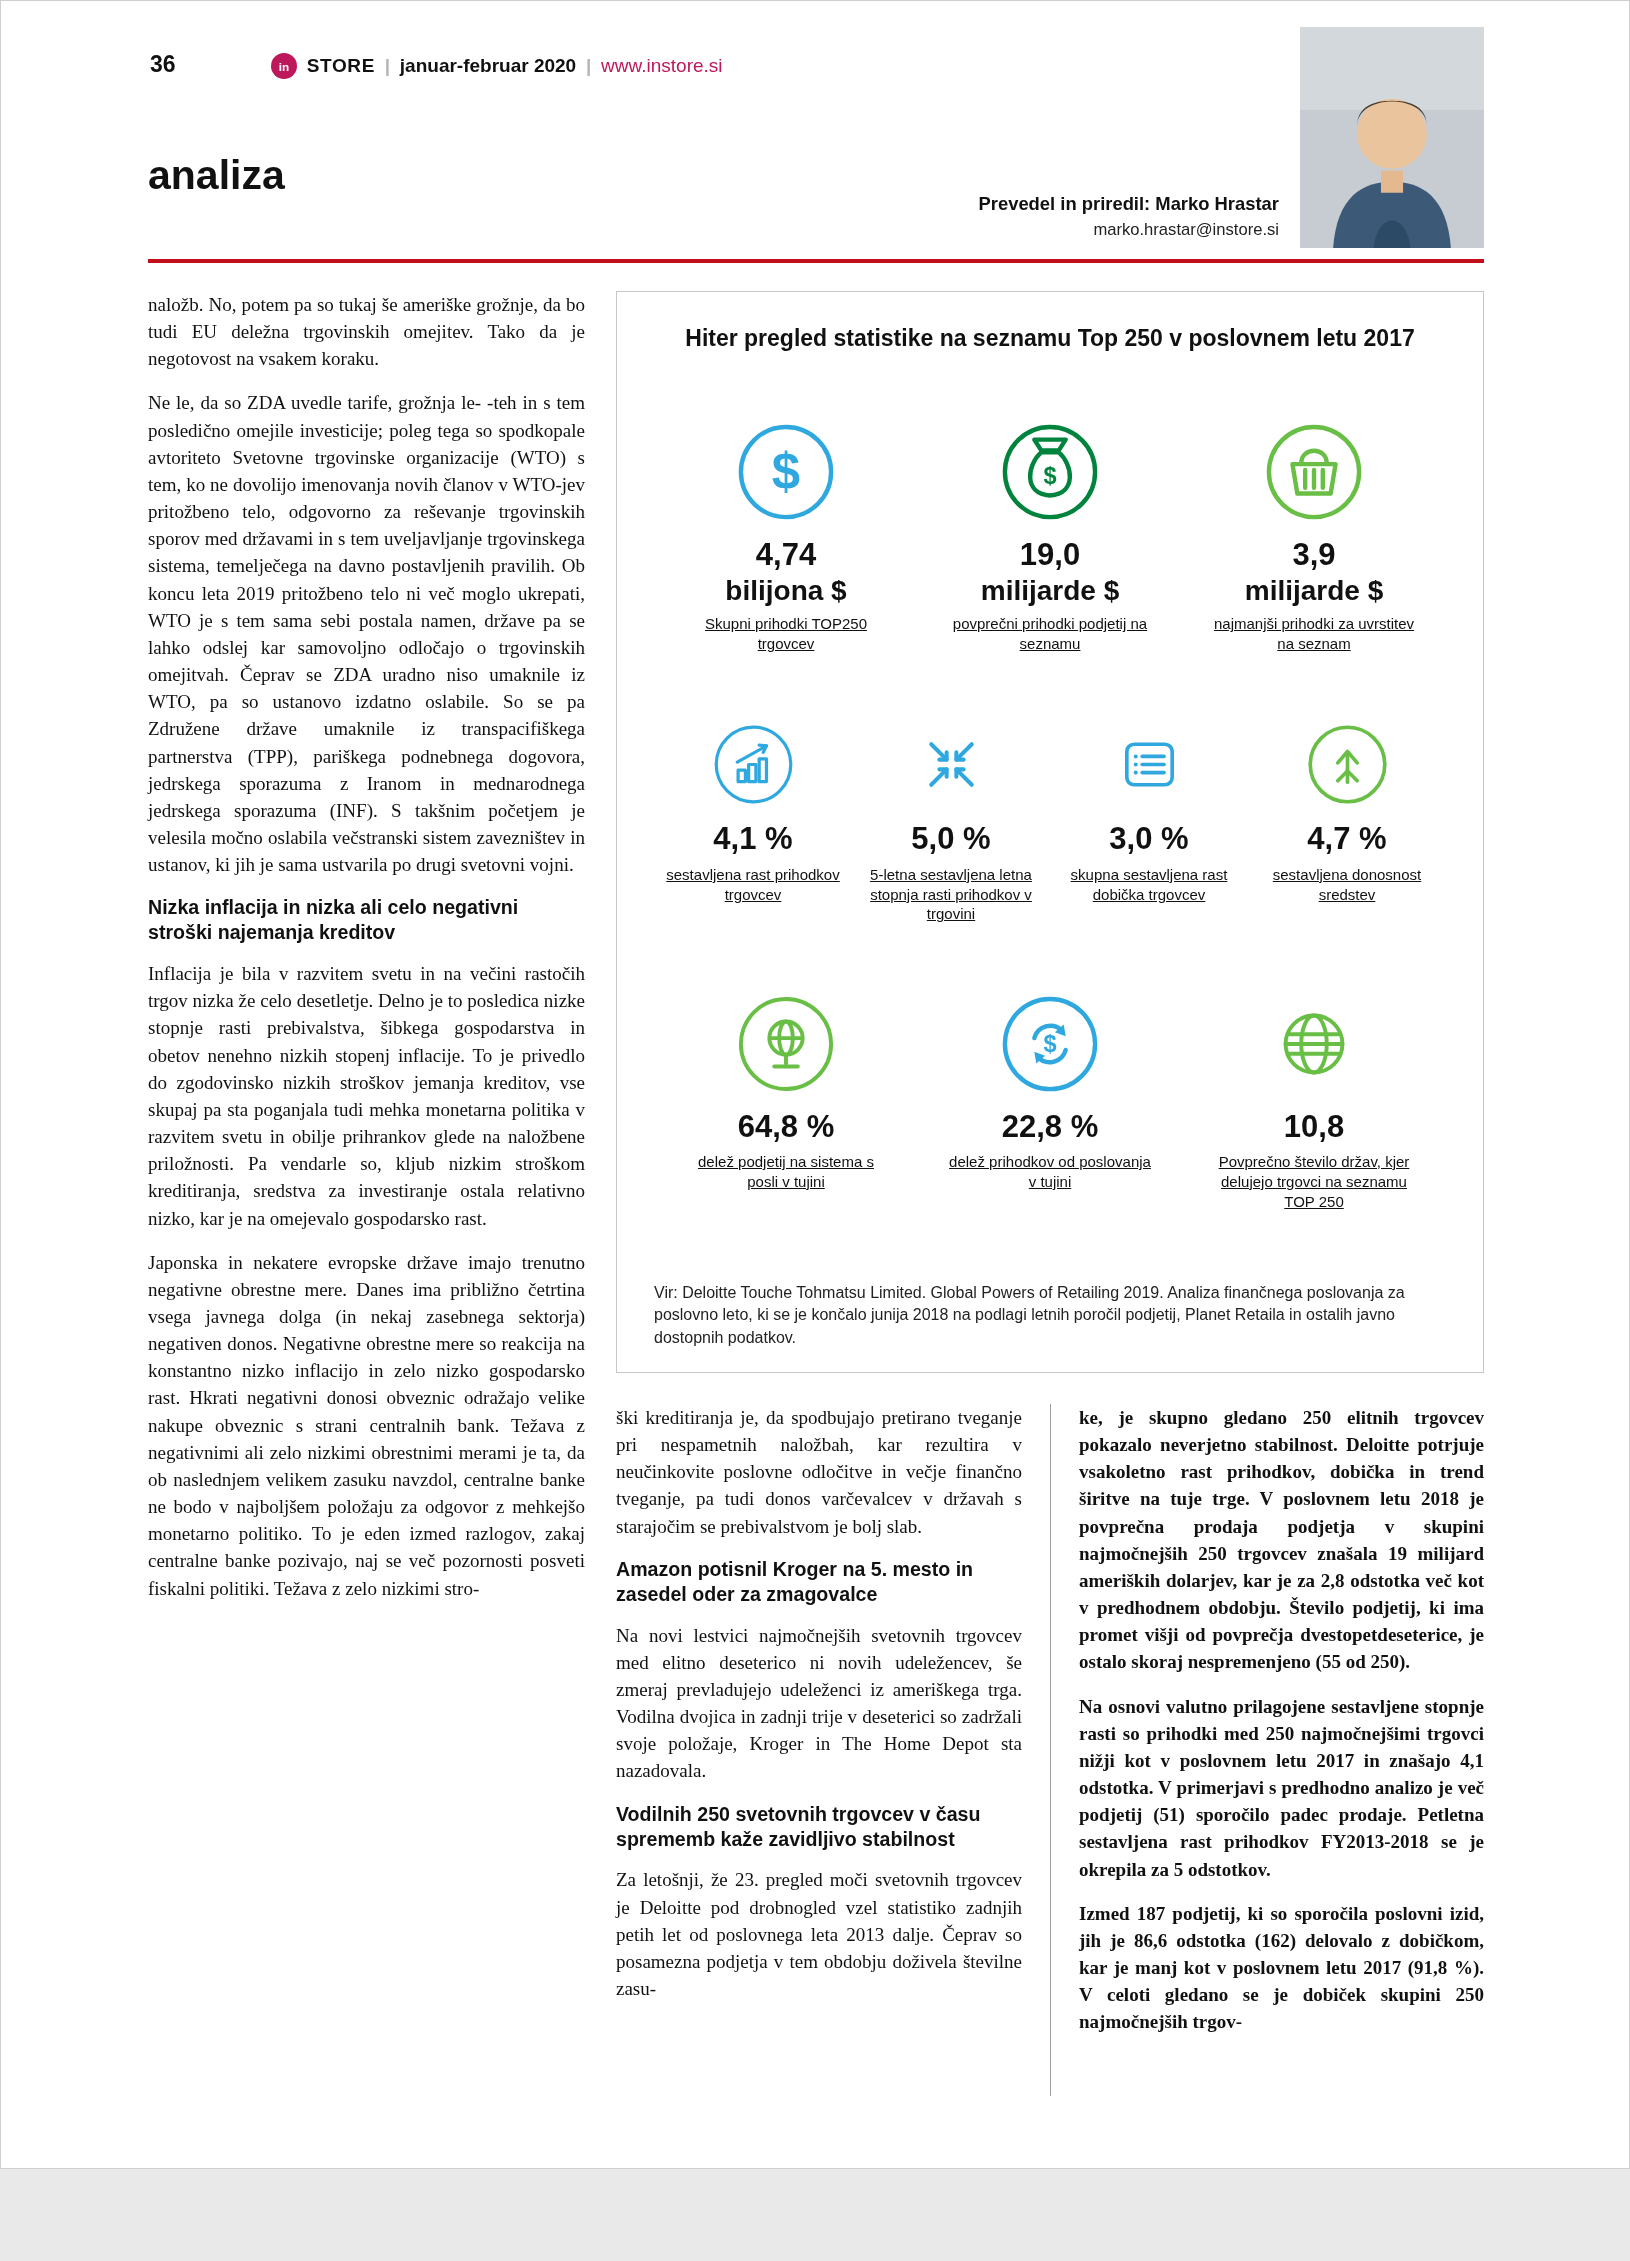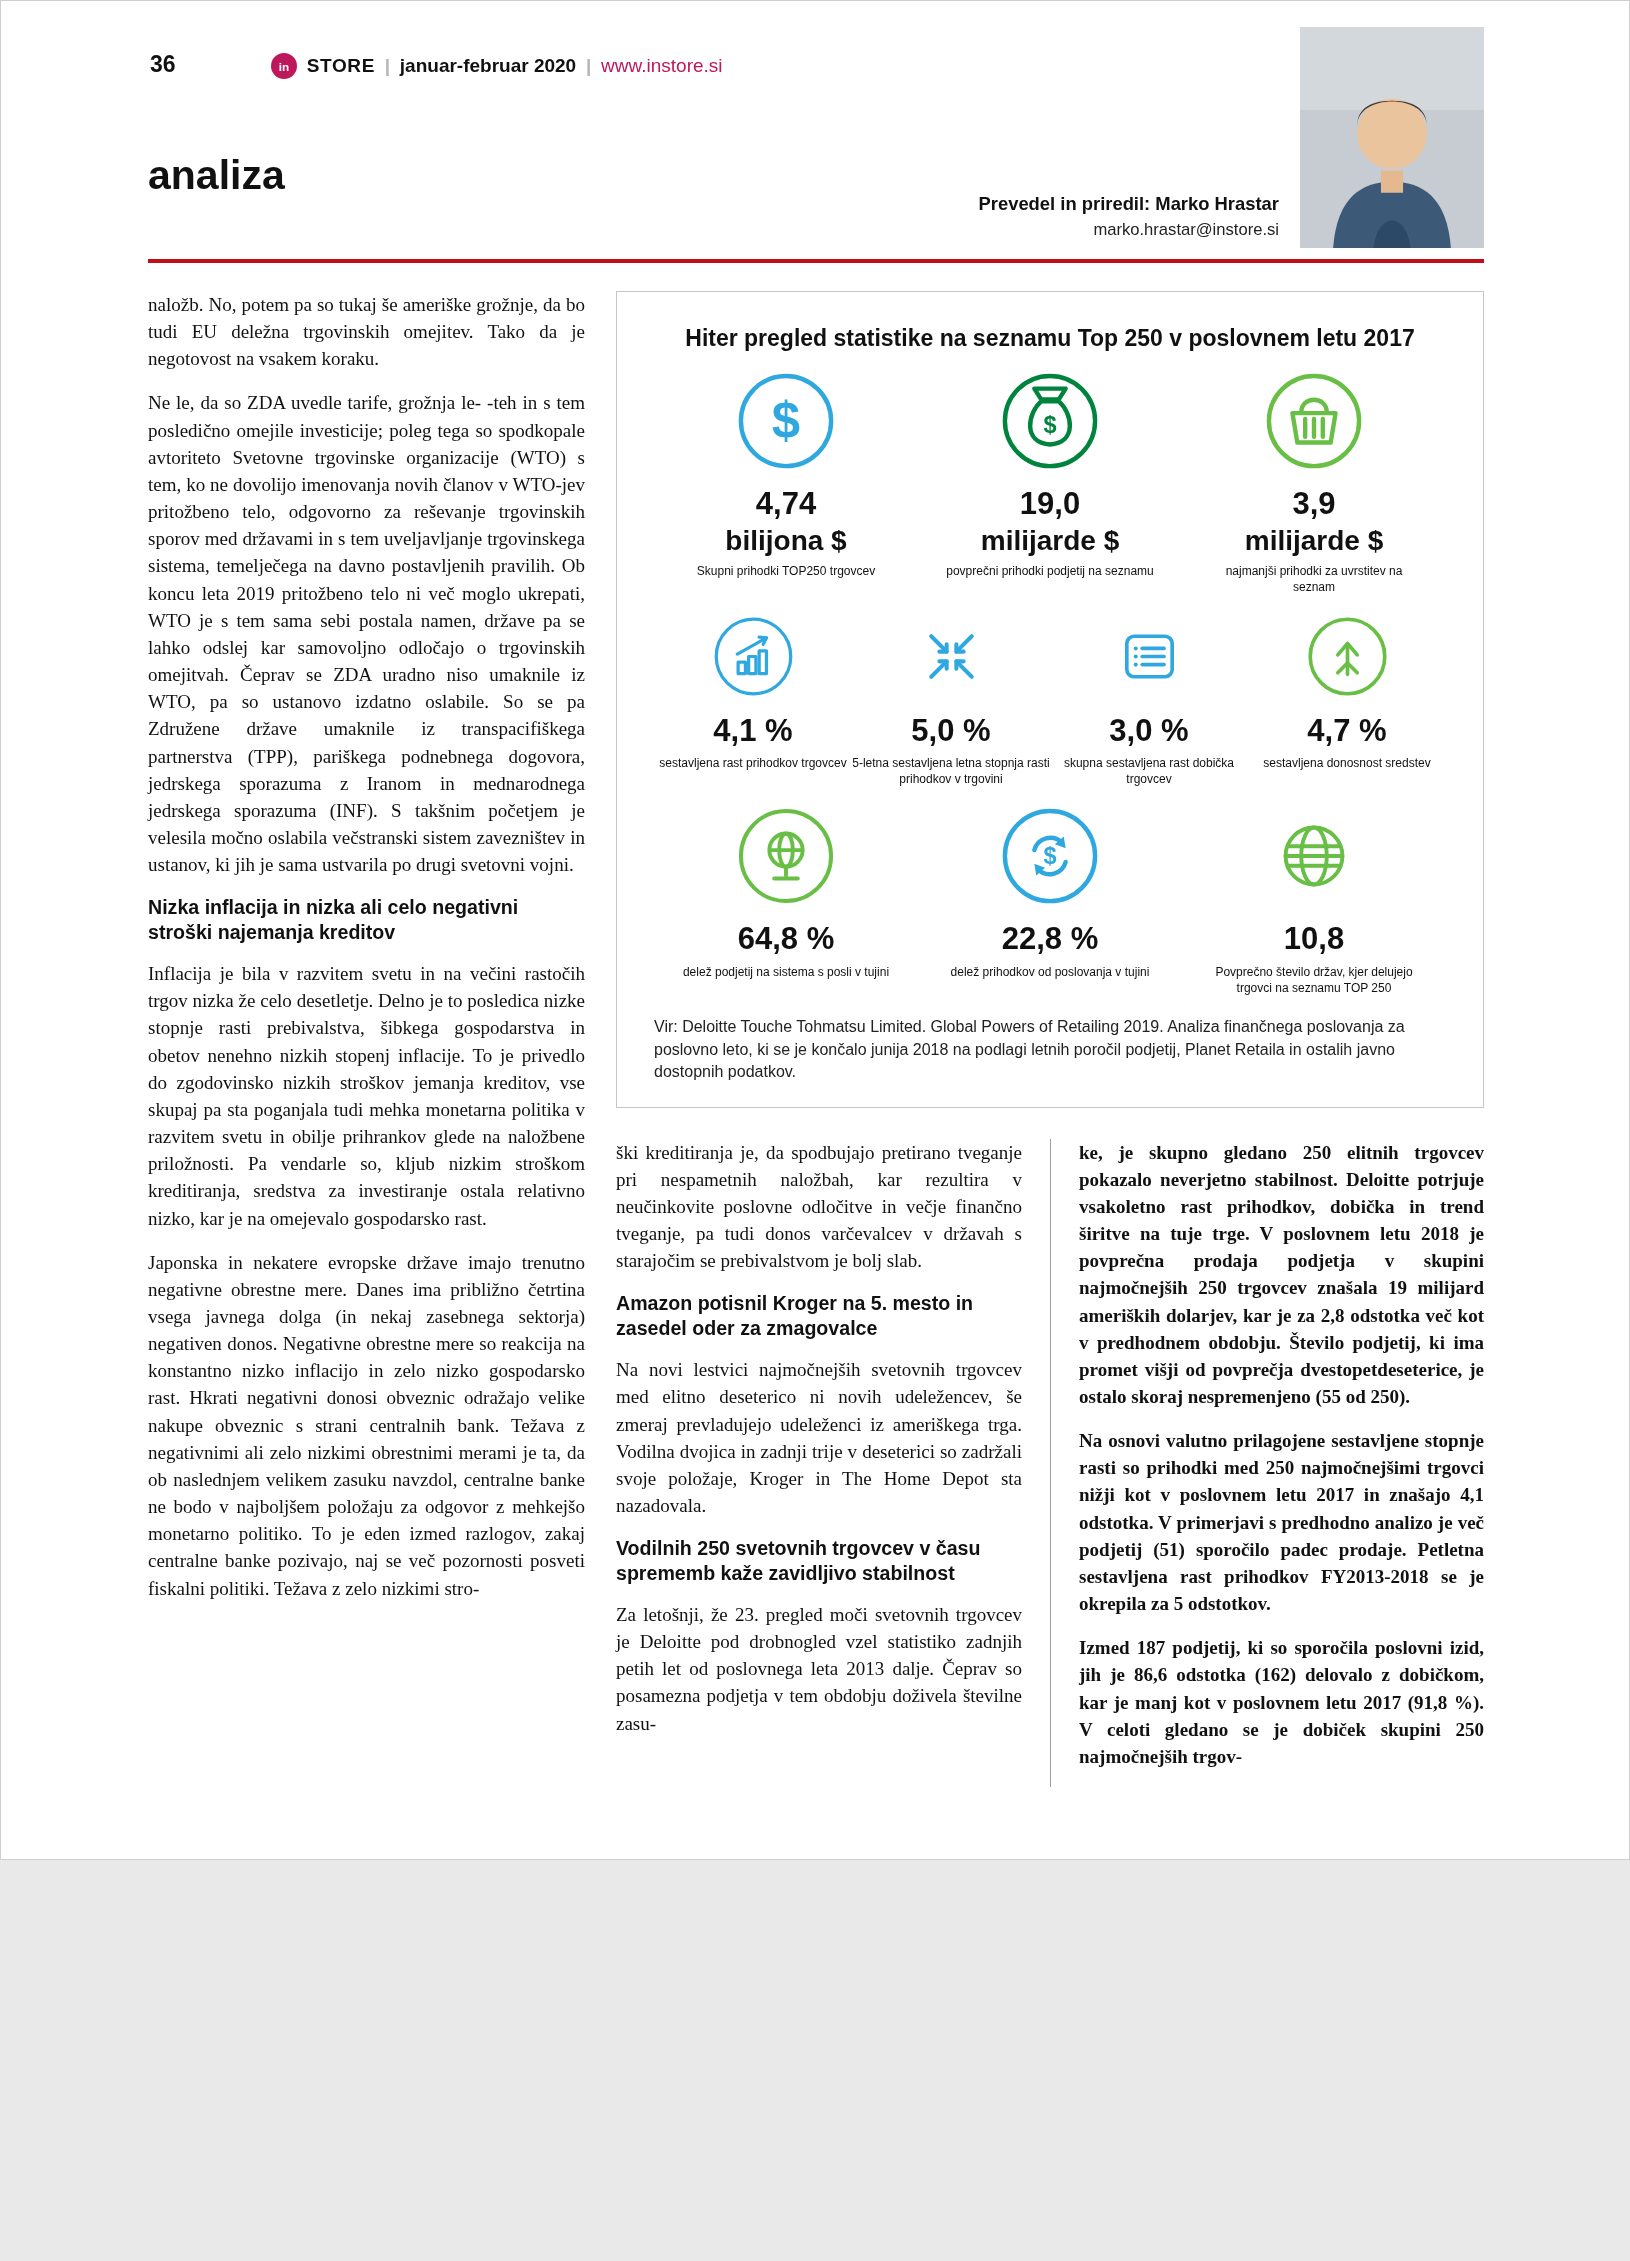--- a/index.html
+++ b/index.html
@@ -1,16 +1,16 @@
 <!DOCTYPE html>
 <html style="font-size:9.8px"><head>
 <meta charset="utf-8">
 <style>
   html,body{margin:0;padding:0;background:#e9e9e9;}
-  .page{position:relative;width:1630px;height:1860px;background:#ffffff;overflow:hidden;
+  .page{position:relative;width:1630px;height:2169px;background:#ffffff;overflow:hidden;
         border:0.6px solid #cfcfcf;box-sizing:border-box;font-family:"Liberation Serif",serif;color:#111;}
 
   
   .page-num{position:absolute;top:50px;left:149px;font:bold 23px "Liberation Sans",sans-serif;}
   .brandline{position:absolute;top:52px;left:270px;display:flex;align-items:center;gap:9.8px;
              font-family:"Liberation Sans",sans-serif;font-size:19px;}
   .brand-mark{width:26px;height:26px;border-radius:50%;background:#be185d;color:#fff;display:flex;
               align-items:center;justify-content:center;font:bold 11.7px "Liberation Sans",sans-serif;}
   .brand{font-weight:bold;letter-spacing:0.6px;}
   .sep{color:#b5b5b5;font-weight:bold;}
@@ -41,22 +41,22 @@
   .stat{flex:1;text-align:center;}
   .stat-icon{display:flex;justify-content:center;align-items:center;margin-bottom:16px;}
   .stat-icon svg{display:block;}
   .icon-lg svg{width:98px;height:98px;}
   .icon-md svg{width:81px;height:81px;}
   .c-blue{color:#2fa8df;}
   .c-green{color:#69be46;}
   .c-dgreen{color:#00843d;}
   .stat-value{font:bold 31px "Liberation Sans",sans-serif;}
   .stat-unit{font:bold 28px "Liberation Sans",sans-serif;margin-top:2.5px;}
-  .stat-caption{font-family:"Liberation Sans",sans-serif;font-size:12px;line-height:1.32;
-                max-width:209px;margin:7.4px auto 0;}
+  .stat-caption{font-family:"Liberation Sans",sans-serif;font-size:15px;line-height:1.32;
+                max-width:209px;margin:7.4px auto 0;text-decoration:underline;}
   .source{font-family:Liberation Sans, sans-serif;font-size:16px;line-height:1.4;color:#222;}
 
   
   .bottom-cols{display:flex;flex:1;}
   .col-mid{width:50%;box-sizing:border-box;padding-right:28px;}
   .col-right{width:50%;box-sizing:border-box;padding-left:28px;border-left:0.6px solid #9c9c9c;font-weight:bold;}
 </style>
 </head>
 <body>
 

